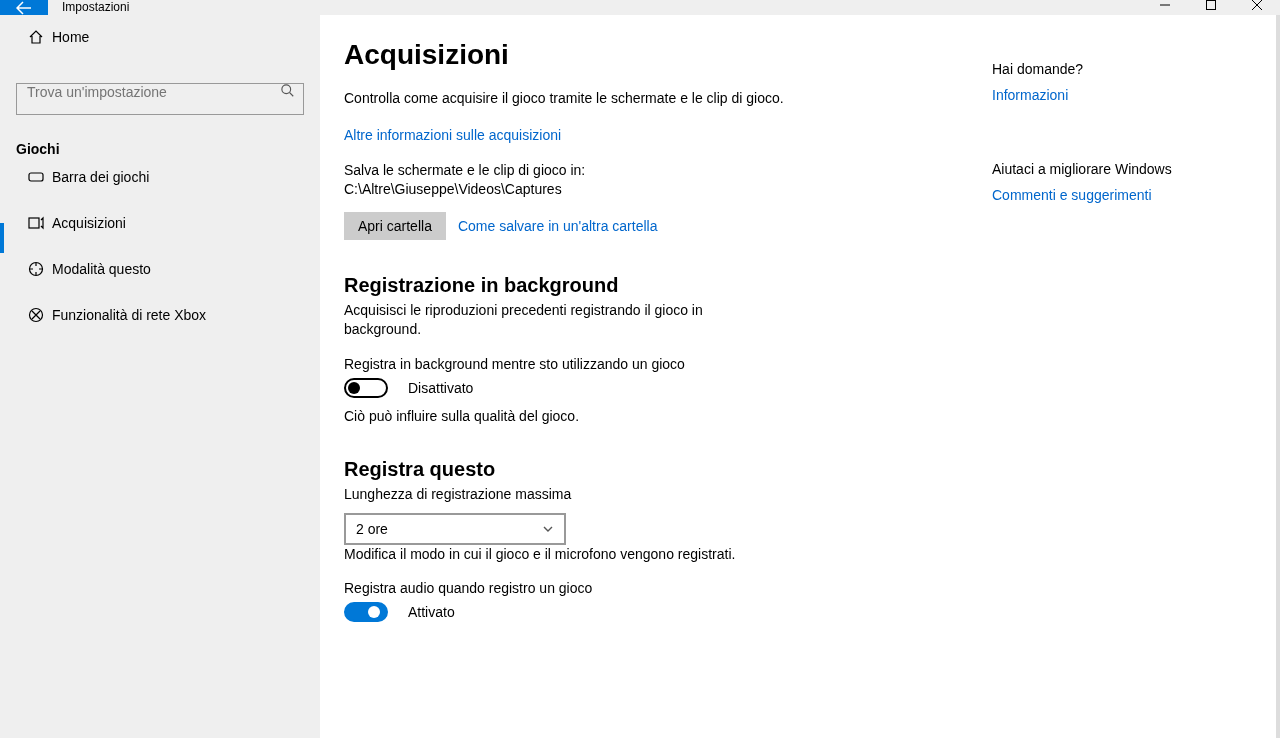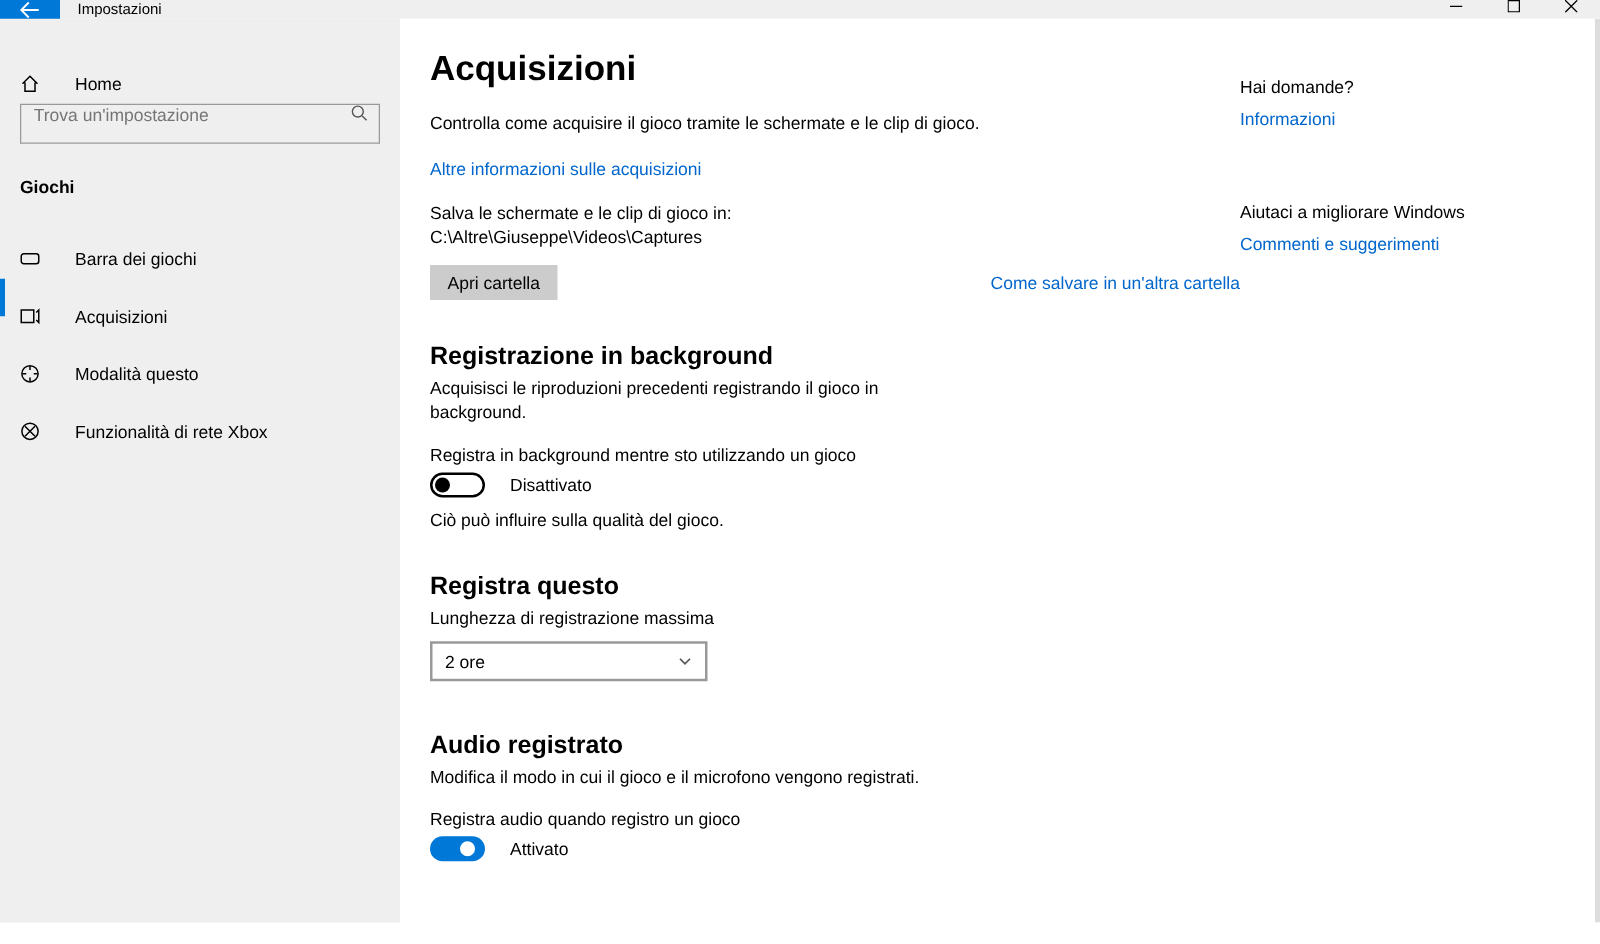--- a/index.html
+++ b/index.html
@@ -15,38 +15,38 @@
   .win-btn svg { width: 10px; height: 10px; }
   
   
   .body { display: flex; height: calc(755px - 32px); }
   .sidebar { width: 320px; background: #efefef; padding: 0; }
   .content-wrap { flex: 1; background: #fff; display: flex; overflow-y: auto; position: relative; }
   .content { padding: 24px 0 40px 24px; width: 672px; }
   .right-rail { position: absolute; left: 672px; top: 0; padding: 24px 24px 0 0; width: 260px; }
   
   
-  .side-row { display: flex; align-items: flex-end; height: 46px; padding-left: 16px; gap: 28px; font-size: 14px; }
+  .side-row { display: flex; align-items: flex-start; height: 46px; padding-left: 28px; gap: 8px; font-size: 14px; }
   .side-row .ic { width: 16px; height: 16px; display: flex; align-items: center; justify-content: center; color: #000; }
   .side-row.active { position: relative; }
   .side-row.active::before { content: ""; position: absolute; left: 0; top: 8px; bottom: 8px; width: 4px; background: #0078d7; }
   .side-cat { padding: 18px 16px 12px 16px; font-weight: 600; font-size: 14px; }
   
   .searchbox { margin: 8px 16px; height: 32px; border: 1px solid #999; background: #efefef; display: flex; align-items: flex-start; padding: 0 8px 12px 10px; }
   .searchbox input { flex: 1; border: none; background: transparent; outline: none; font-size: 14px; }
   .searchbox .sic { color: #555; }
   
   
   h1 { font-size: 28px; font-weight: 600; margin-bottom: 18px; }
   h2 { font-size: 20px; font-weight: 600; margin-top: 34px; margin-bottom: 4px; }
   .desc { font-size: 14px; color: #000; margin-bottom: 18px; max-width: 460px; line-height: 1.4; }
   .desc.tight { margin-bottom: 8px; }
   .link { color: #0066cc; cursor: pointer; }
   .btn { display: inline-block; background: #ccc; border: none; padding: 6px 14px; font-size: 14px; cursor: pointer; }
-  .btn-row { display: flex; align-items: center; gap: 12px; margin-top: 12px; justify-content: space-between; }
+  .btn-row { display: flex; align-items: center; gap: 12px; margin-top: 12px; }
   .note { font-size: 14px; margin-top: 10px; }
   .label-sm { font-size: 14px; margin-top: 16px; margin-bottom: 6px; }
   
   
   .toggle-row { display: flex; align-items: center; gap: 20px; margin: 6px 0; }
   .toggle { width: 44px; height: 20px; border-radius: 10px; position: relative; border: 2px solid #000; background: #fff; }
   .toggle.off .knob { left: 2px; background: #000; }
   .toggle.on { background: #0078d7; border-color: #0078d7; }
   .toggle.on .knob { left: 22px; background: #fff; }
   .knob { position: absolute; top: 2px; width: 12px; height: 12px; border-radius: 50%; transition: none; }
@@ -179,21 +179,20 @@
 
       <h2>Registra questo</h2>
       <div class="desc tight">Lunghezza di registrazione massima</div>
       <div class="select">
         <span>2 ore</span>
         <svg viewBox="0 0 12 12">
             <path d="M2 4 L6 8 L10 4" stroke="#555" fill="none" stroke-width="1.4"></path>
           </svg>
       </div>
 
-      <h2 style="margin-top:40px;">Audio registrato</h2>
       <div class="desc tight" style="max-width:500px;">Modifica il modo in cui il gioco e il microfono vengono registrati.</div>
       <div class="label-sm">Registra audio quando registro un gioco</div>
       <div class="toggle-row">
         <div class="toggle on">
             <div class="knob"></div>
           </div>
         <span class="toggle-label">Attivato</span>
       </div>
     </div>
 

